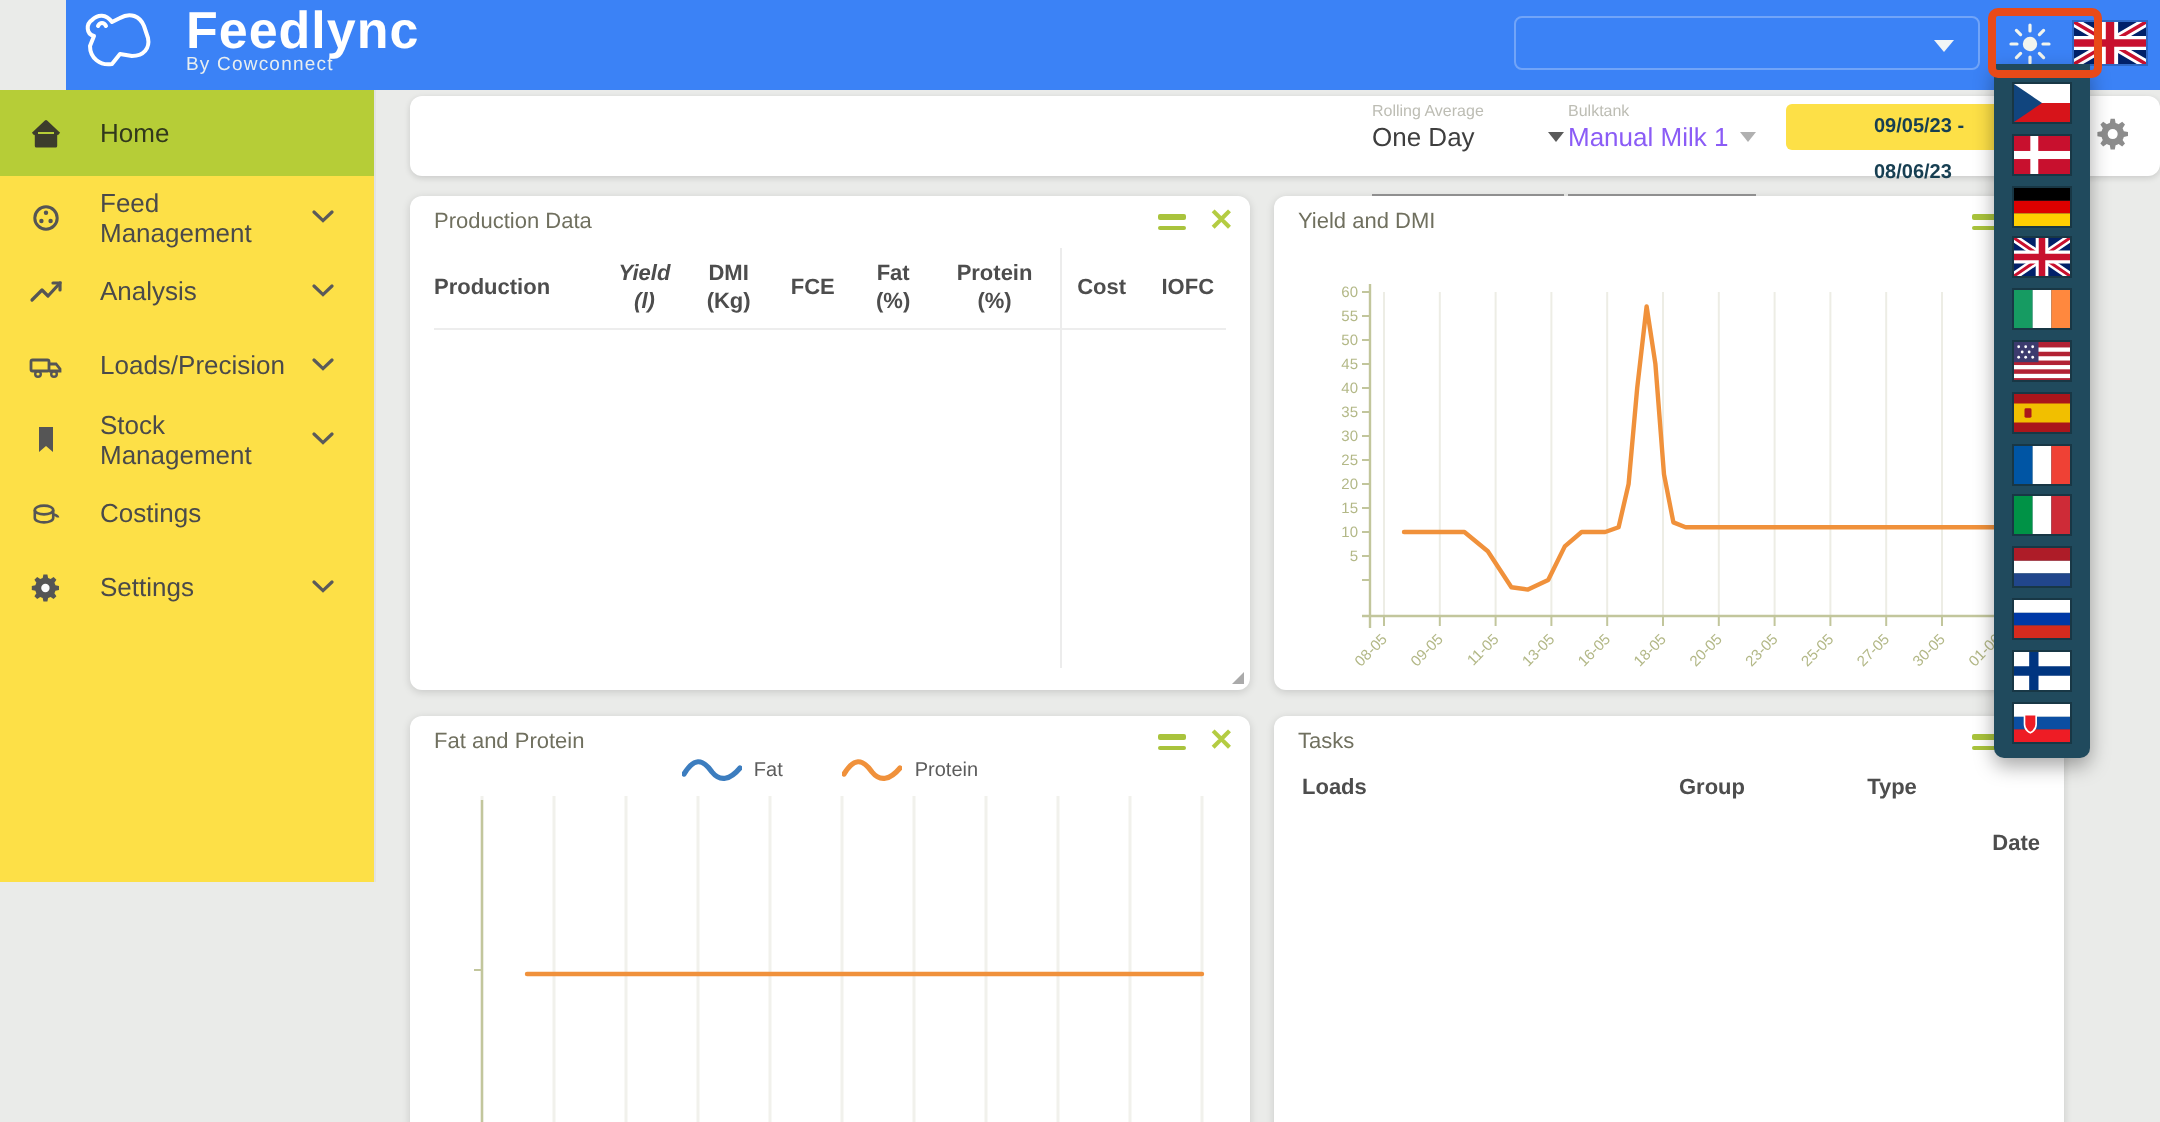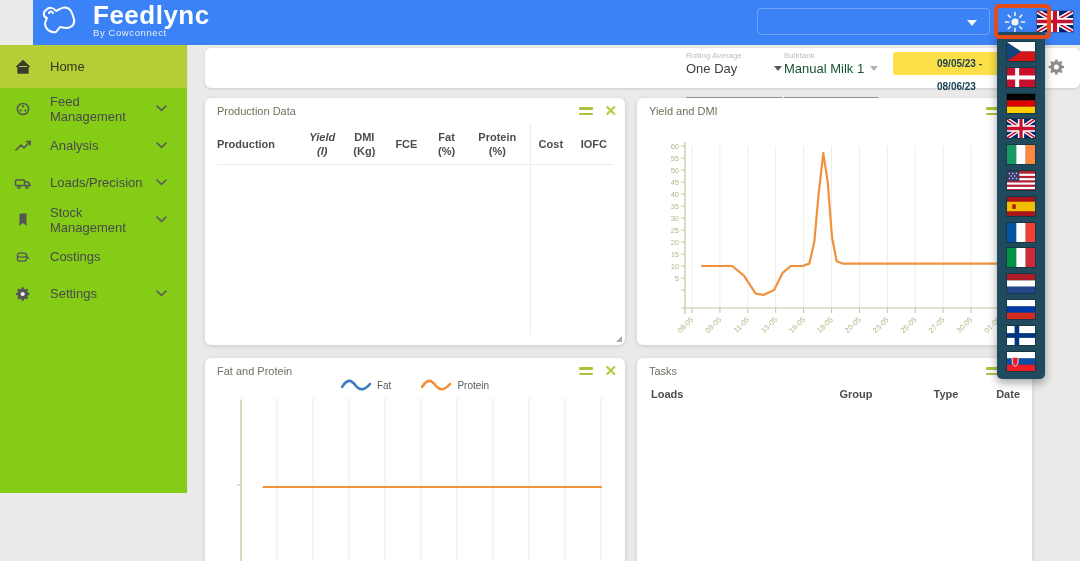--- a/index.html
+++ b/index.html
@@ -13,36 +13,36 @@
   .brand-text .brand-tag { color:#e8eef0; font-size:9.5px; letter-spacing:.6px; margin-top:-1px; }
   .hdr-select { position:absolute; left:724px; top:8px; width:233px; height:27px; border:1px solid rgba(255,255,255,.28); border-radius:4px; cursor:pointer; }
   .hdr-select .caret { position:absolute; right:12px; top:11px; width:0; height:0; border-left:5px solid transparent; border-right:5px solid transparent; border-top:6px solid #f2f5f6; }
   .hdr-icon { position:absolute; cursor:pointer; }
   #sunIcon { left:971px; top:11px; }
   #userIcon { left:1050px; top:10px; }
   .hdr-flag { position:absolute; left:1004px; top:11px; width:36px; height:21px; z-index:55; cursor:pointer; box-shadow:0 0 0 1px rgba(0,0,0,.2); }
   .annotation-box { position:absolute; left:994px; top:4px; width:57px; height:35px; border:4px solid #e84a18; border-radius:5px; z-index:60; pointer-events:none; }
 
   
-  .sidebar { position:absolute; left:0; top:45px; width:188px; height:448px; background:#84cc16; border-right:1px solid #e2e2e2; z-index:10; }
+  .sidebar { position:absolute; left:0; top:45px; width:188px; height:396px; background:#fde047; border-right:1px solid #e2e2e2; z-index:10; }
   .side-item { display:flex; align-items:center; height:37px; padding-left:14px; color:#4a4a4a; font-size:13px; cursor:pointer; }
   .side-item .s-icon { width:18px; height:18px; margin-right:18px; flex:none; display:flex; align-items:center; }
   .side-item .s-label { flex:1; }
   .side-item .s-chevron { margin-right:20px; }
   .side-item.active { height:43px; background:#b6cd37; color:#31381c; margin-bottom:2px; }
 
   
   .filter-card { position:absolute; left:205px; top:48px; right:0; height:40px; background:#fff; border-radius:6px; box-shadow:0 1px 3px rgba(0,0,0,.14); z-index:5; }
   .fgroup { position:absolute; top:3px; }
   .fgroup .f-label { font-size:8px; color:#bdbdb4; }
   .fgroup .f-value { font-size:13px; color:#3e3e3e; margin-top:1px; display:flex; align-items:center; cursor:pointer; border-bottom:1px solid #8f8f8f; padding-bottom:21px; }
   .fgroup .f-value .fcaret { margin-left:auto; width:0; height:0; border-left:4px solid transparent; border-right:4px solid transparent; border-top:5px solid #5a5a5a; }
   #fgRolling { left:481px; width:96px; }
   #fgBulk { left:579px; width:94px; }
-  #fgBulk .f-value { color:#14532d; }
+  #fgBulk .f-value { color:#8b5cf6; }
   #fgBulk .f-value .fcaret { border-top-color:#b0b0b0; }
   .date-chip { position:absolute; left:688px; top:4px; width:120px; height:23px; background:#fde047; border-radius:3px; color:#173f52; font-size:10px; font-weight:bold; text-align:left; line-height:23px; cursor:pointer;padding-left:44px; }
   .filter-gear { position:absolute; left:841px; top:9px; cursor:pointer; }
 
   
   .panel { position:absolute; background:#fff; border-radius:6px; box-shadow:0 1px 4px rgba(0,0,0,.15); }
   #pProduction { left:205px; top:98px; width:420px; height:247px; }
   #pYield { left:637px; top:98px; width:395px; height:247px; }
   #pFat { left:205px; top:358px; width:420px; height:210px; }
   #pTasks { left:637px; top:358px; width:395px; height:210px; }
@@ -62,21 +62,21 @@
   
   .legend-row { position:absolute; left:0; top:21px; width:100%; display:flex; justify-content:center; gap:30px; align-items:center; }
   .legend-item { display:flex; align-items:center; gap:6px; font-size:10px; color:#5c5c5c; }
 
   
   .ttable-head { position:absolute; left:14px; right:12px; top:30px; display:flex; }
   .tcol { font-size:11px; font-weight:bold; color:#4d4d4d; }
   .tcol.c1 { width:150px; text-align:left; }
   .tcol.c2 { width:110px; text-align:center; }
   .tcol.c3 { width:70px; text-align:center; }
-  .tcol.c4 { flex:1; text-align:right; }
+  .tcol.c4 { flex:1; text-align:right;margin-top:28px; }
 
   
   .lang-menu { position:absolute; left:997px; top:32px; width:48px; height:347px; background:#204a5d; border-radius:0 0 5px 5px; box-shadow:0 4px 10px rgba(0,0,0,.35); z-index:40; display:flex; flex-direction:column; align-items:center; padding-top:10px; gap:6.8px; }
   .lang-flag { width:28px; height:19px; flex:none; cursor:pointer; box-shadow:0 0 0 1px rgba(0,0,0,.25); }
 
   svg { display:block; }
   .chart-svg { position:absolute; left:0; }
 </style>
 </head>
 <body>

